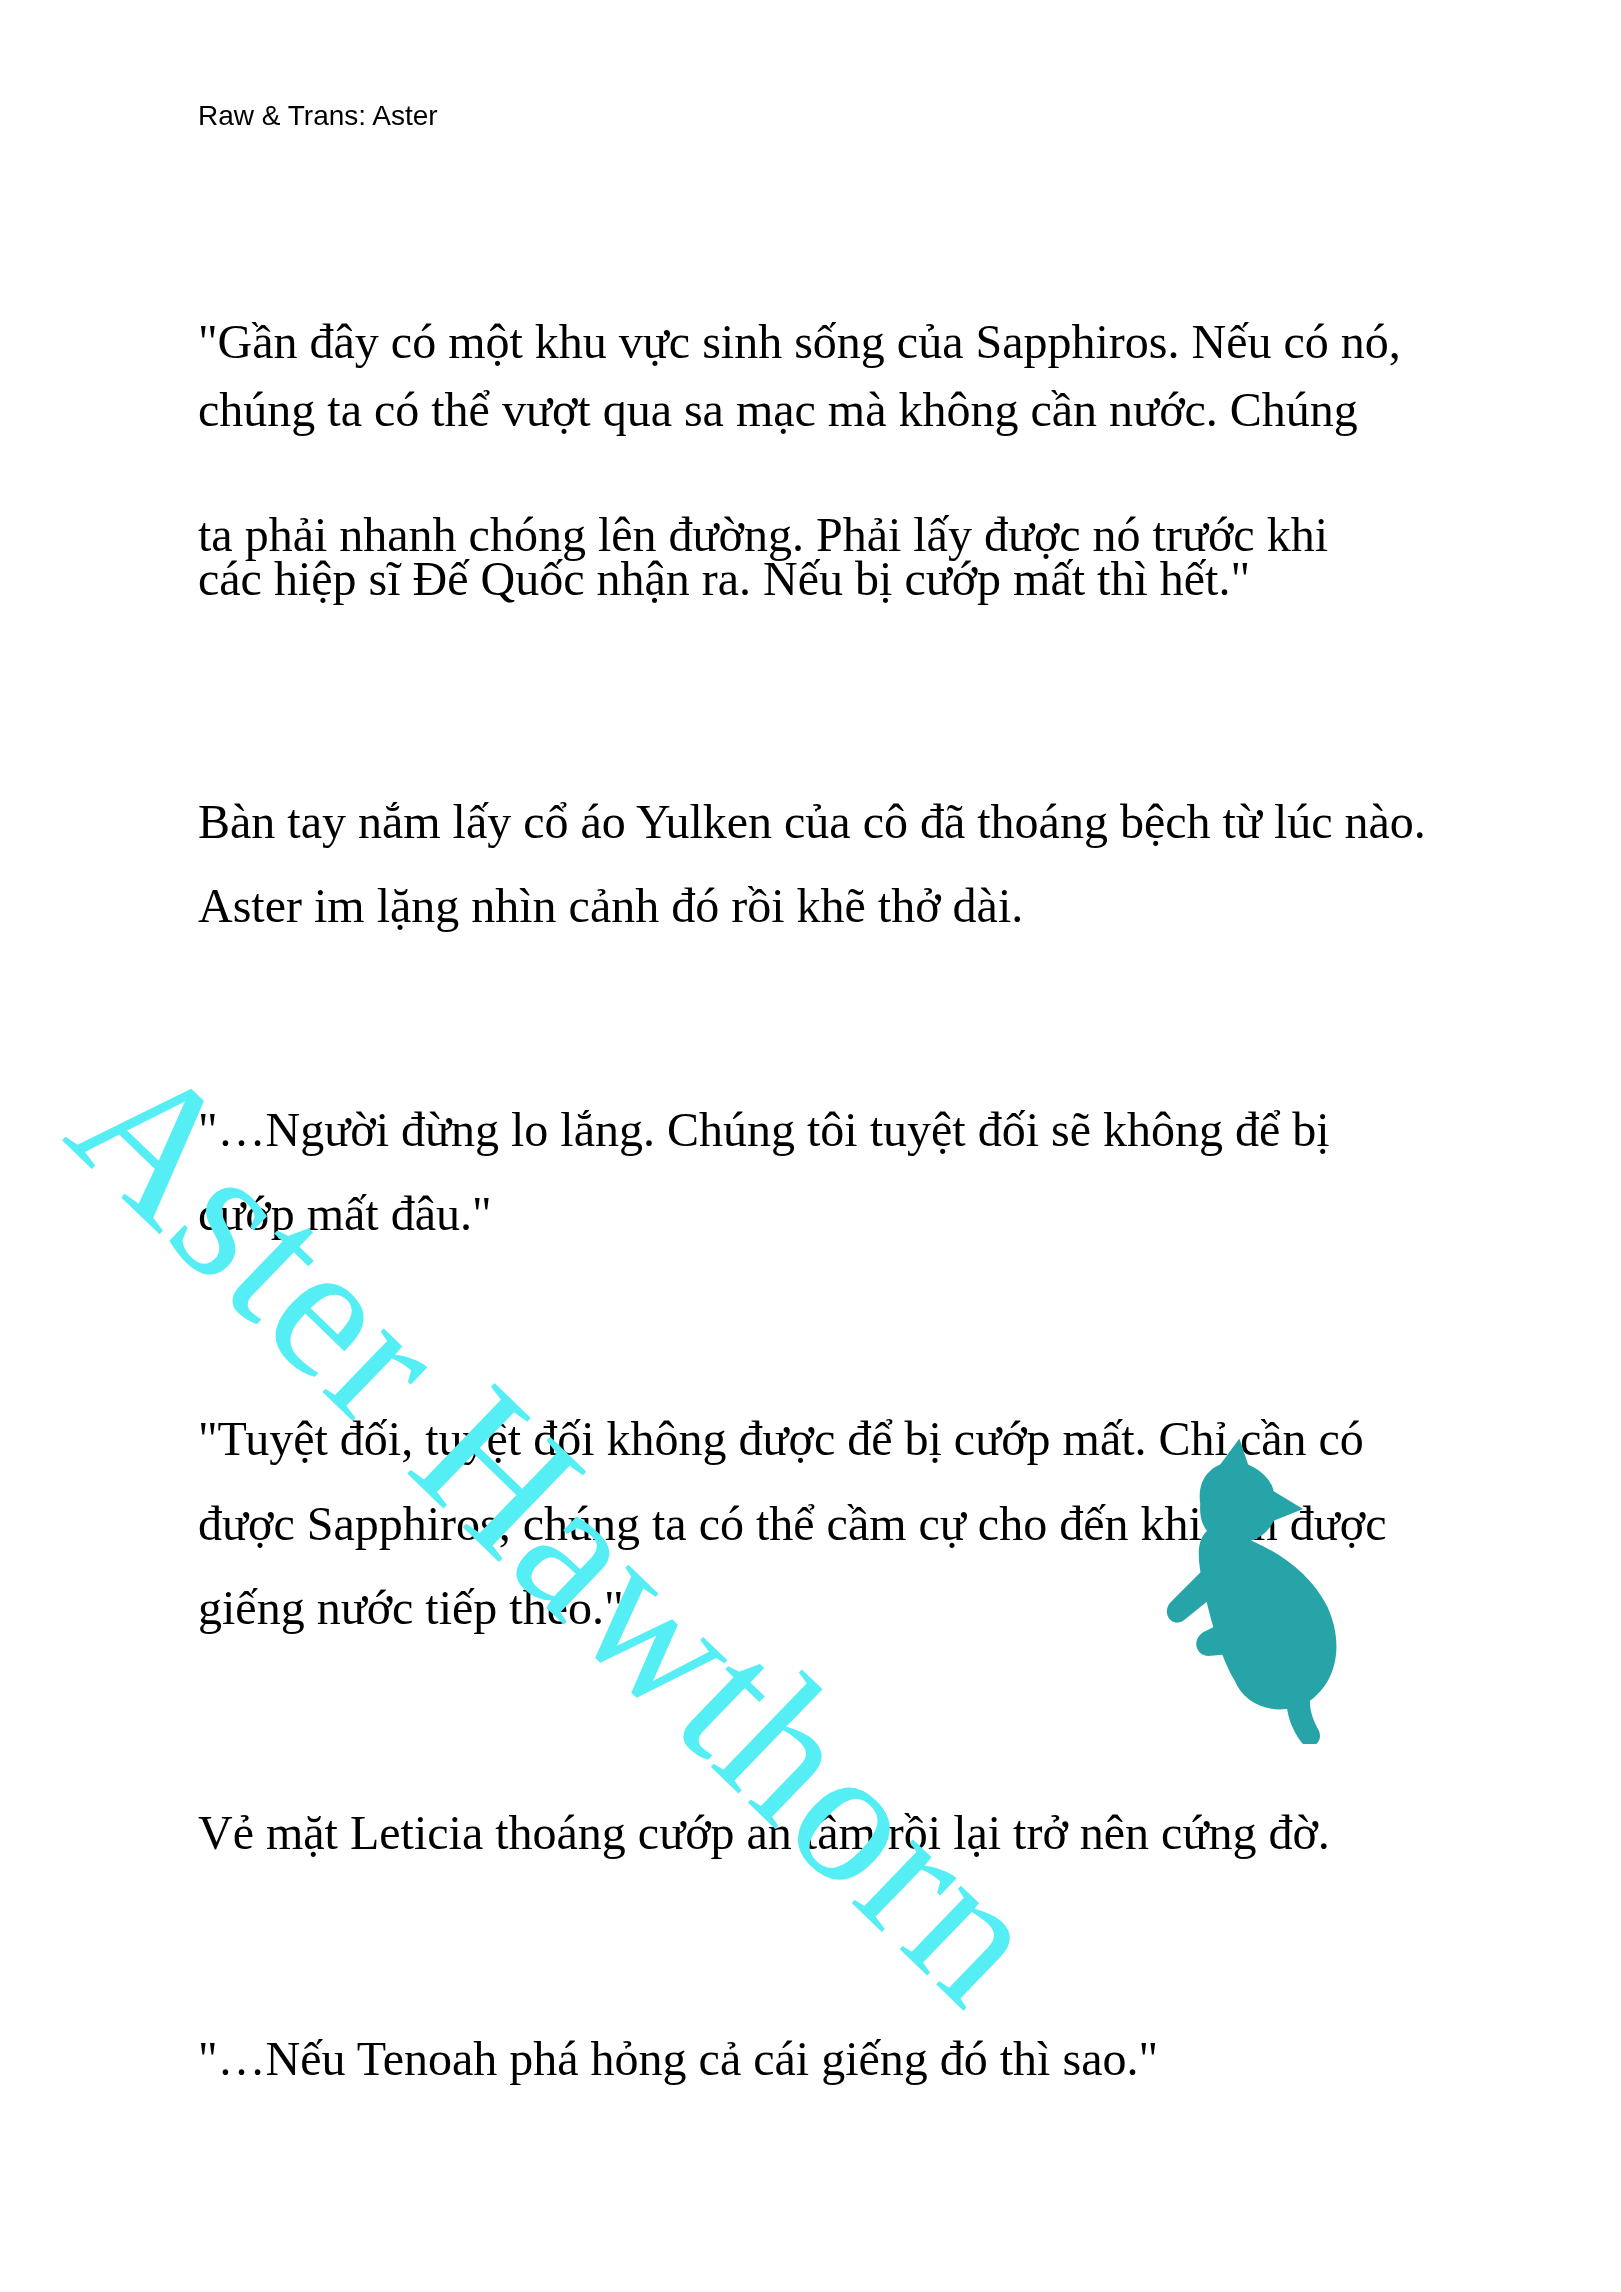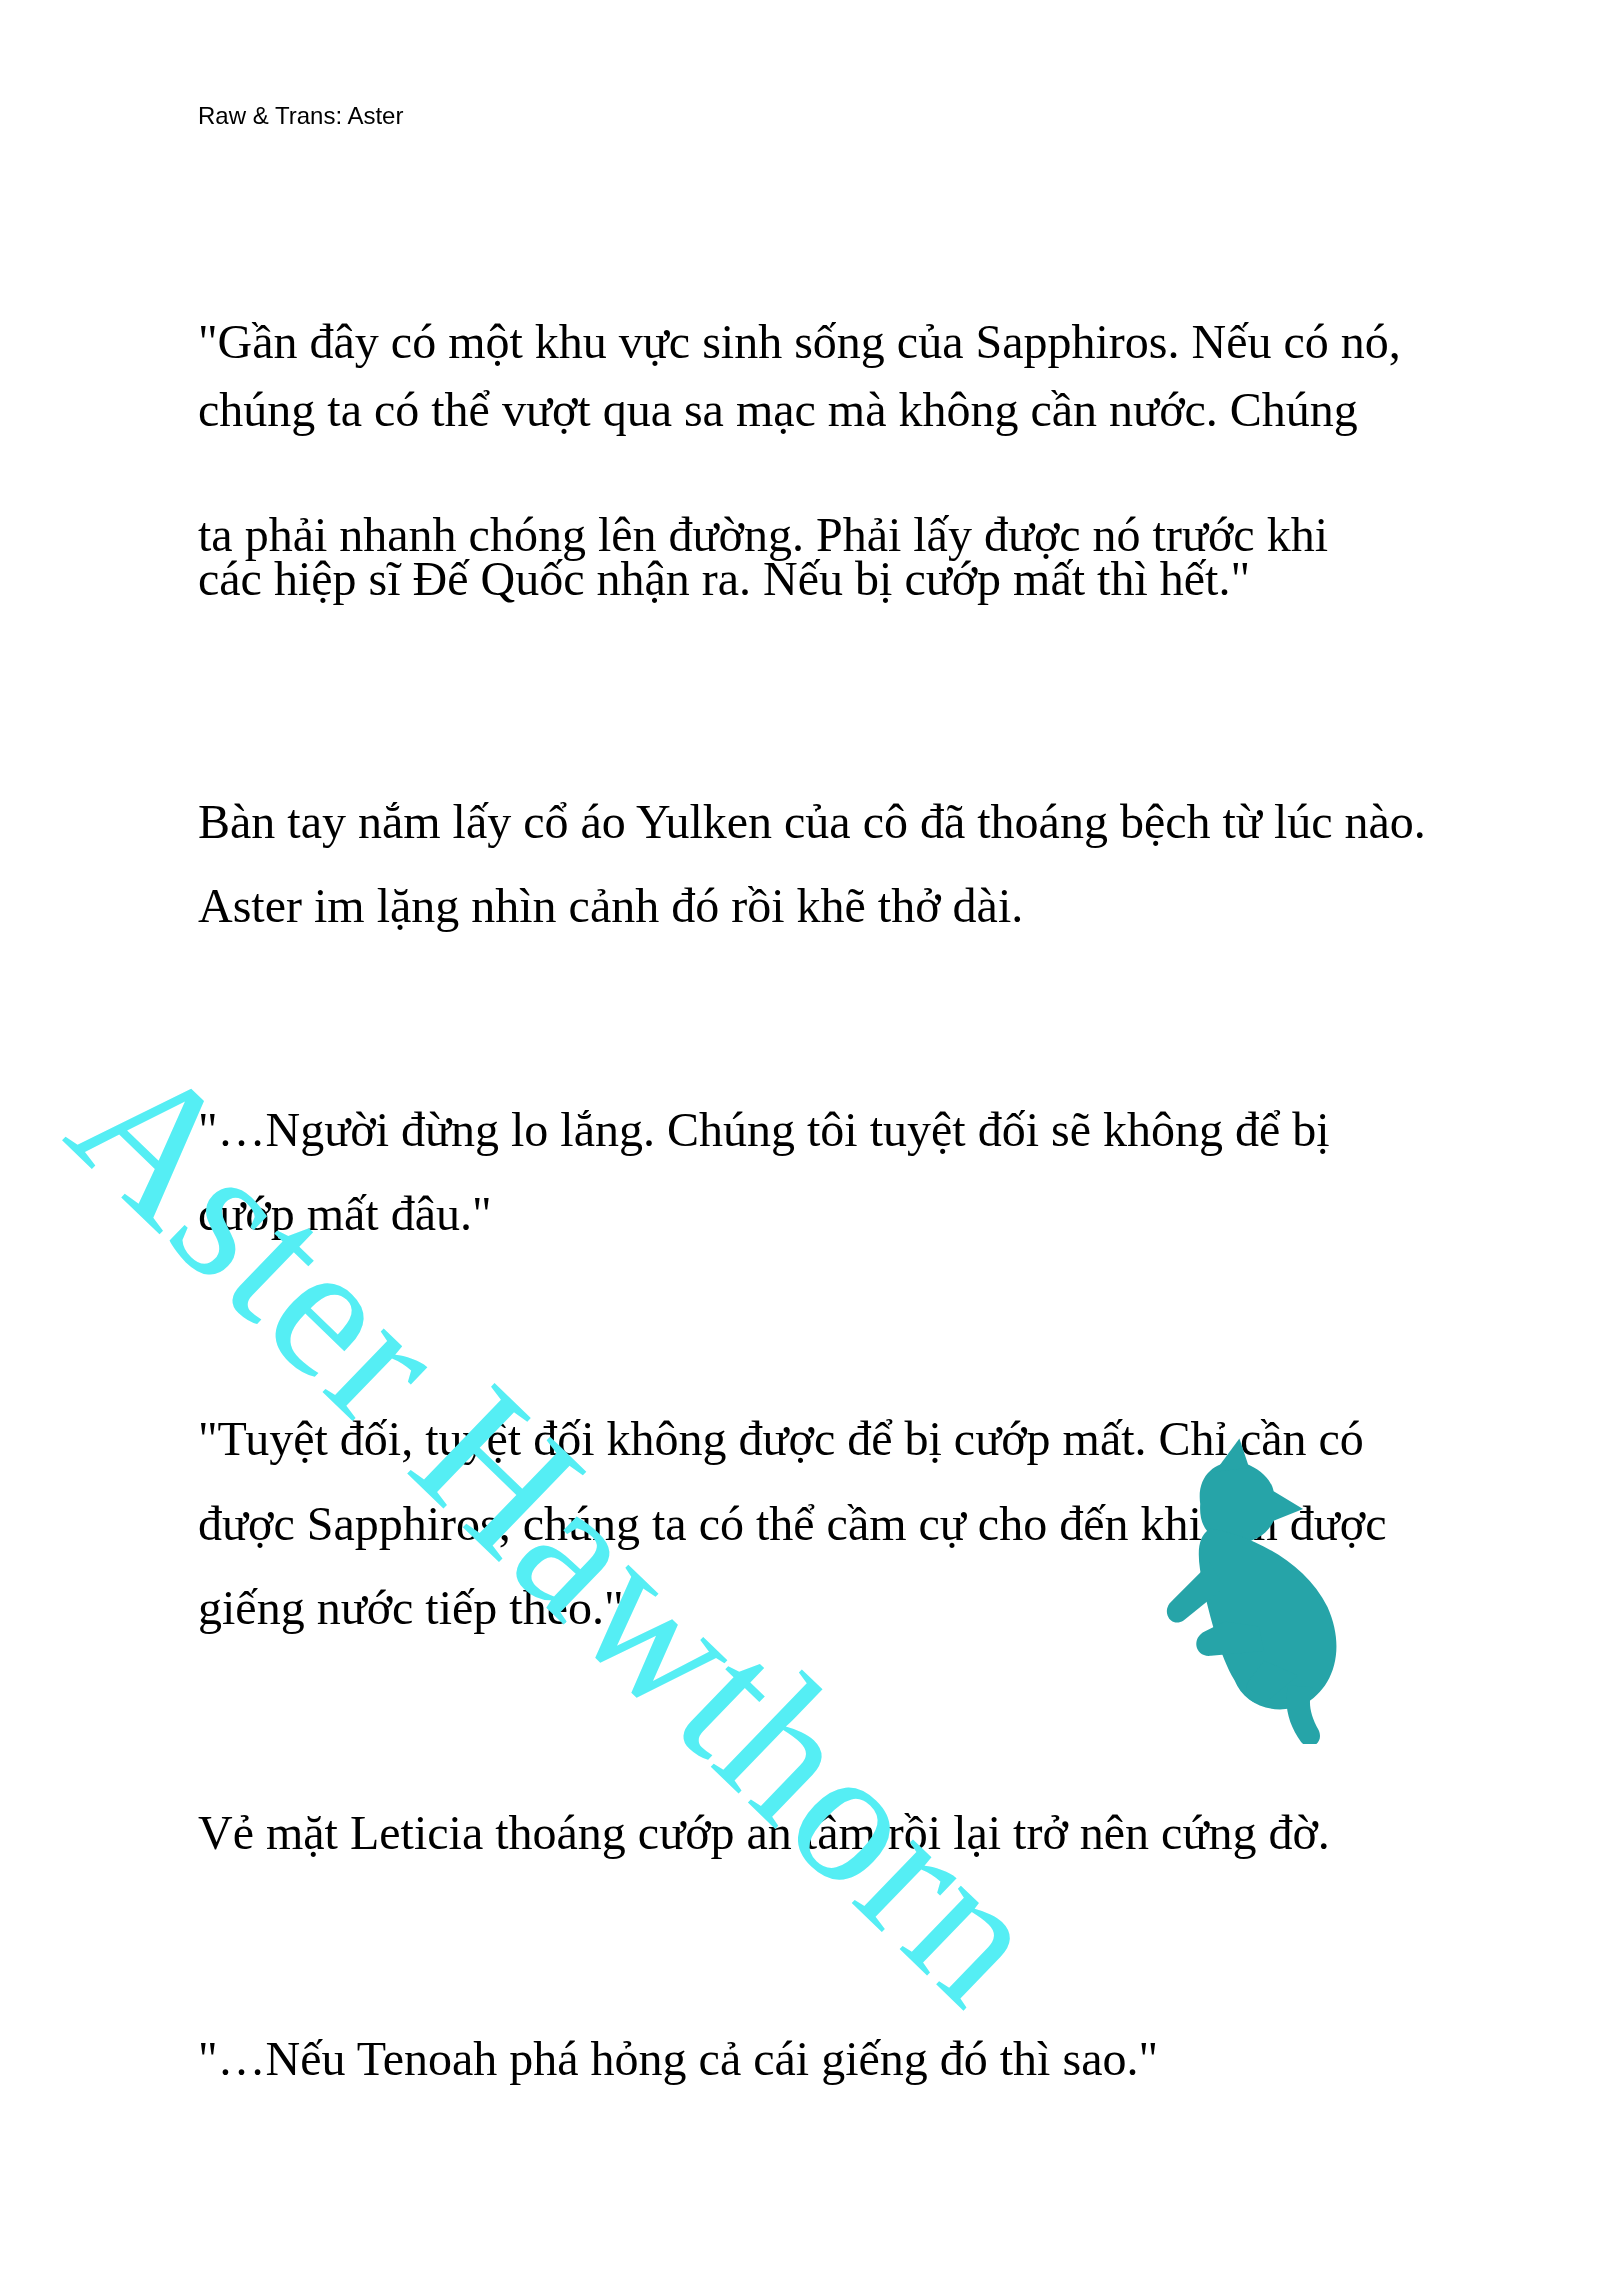--- a/index.html
+++ b/index.html
@@ -18,21 +18,21 @@
       left: 0; top: 0;
       width: 1621px;
       height: 2293px;
       background: #ffffff;
     }
     .header {
       position: absolute;
       left: 198px;
       top: 98px;
       font-family: "Liberation Sans", sans-serif;
-      font-size: 24px;
+      font-size: 28px;
       color: #000000;
       line-height: 35px;
       white-space: nowrap;
     }
     .body-text {
       position: absolute;
       left: 198px;
       top: 0;
       width: 1274px;
       font-family: "Liberation Serif", serif;

